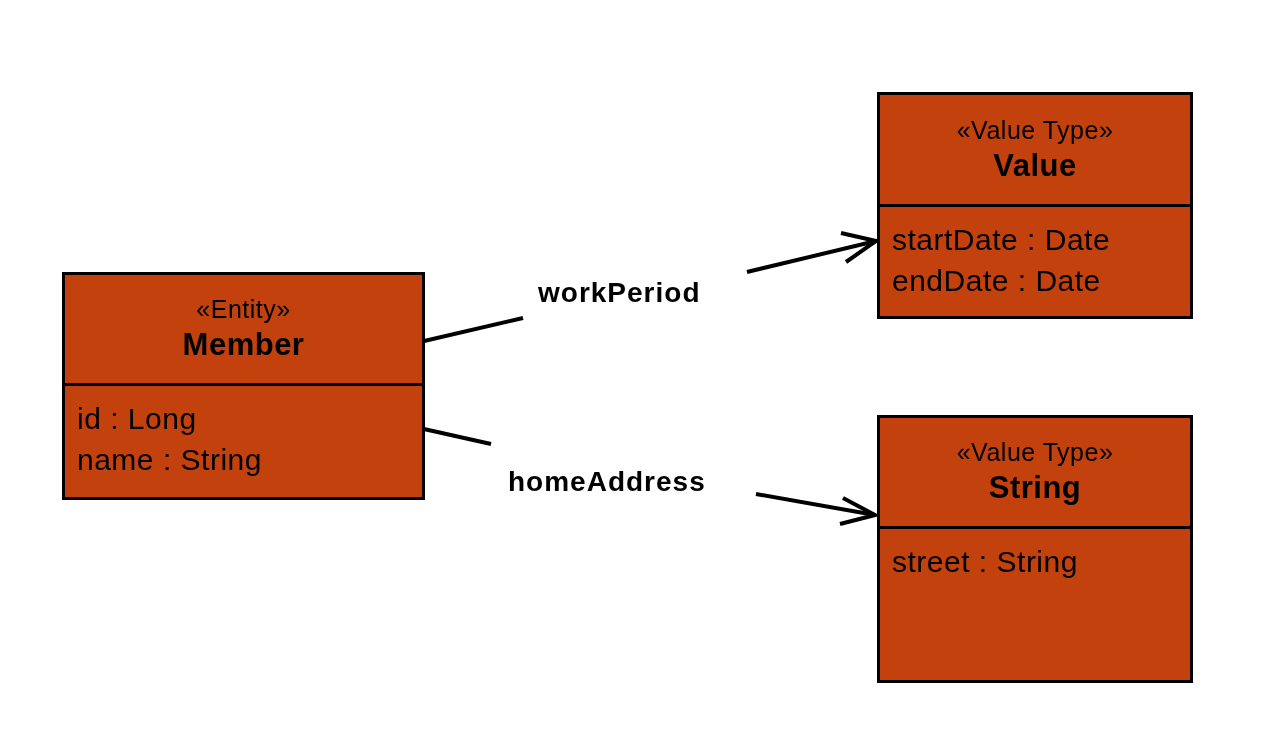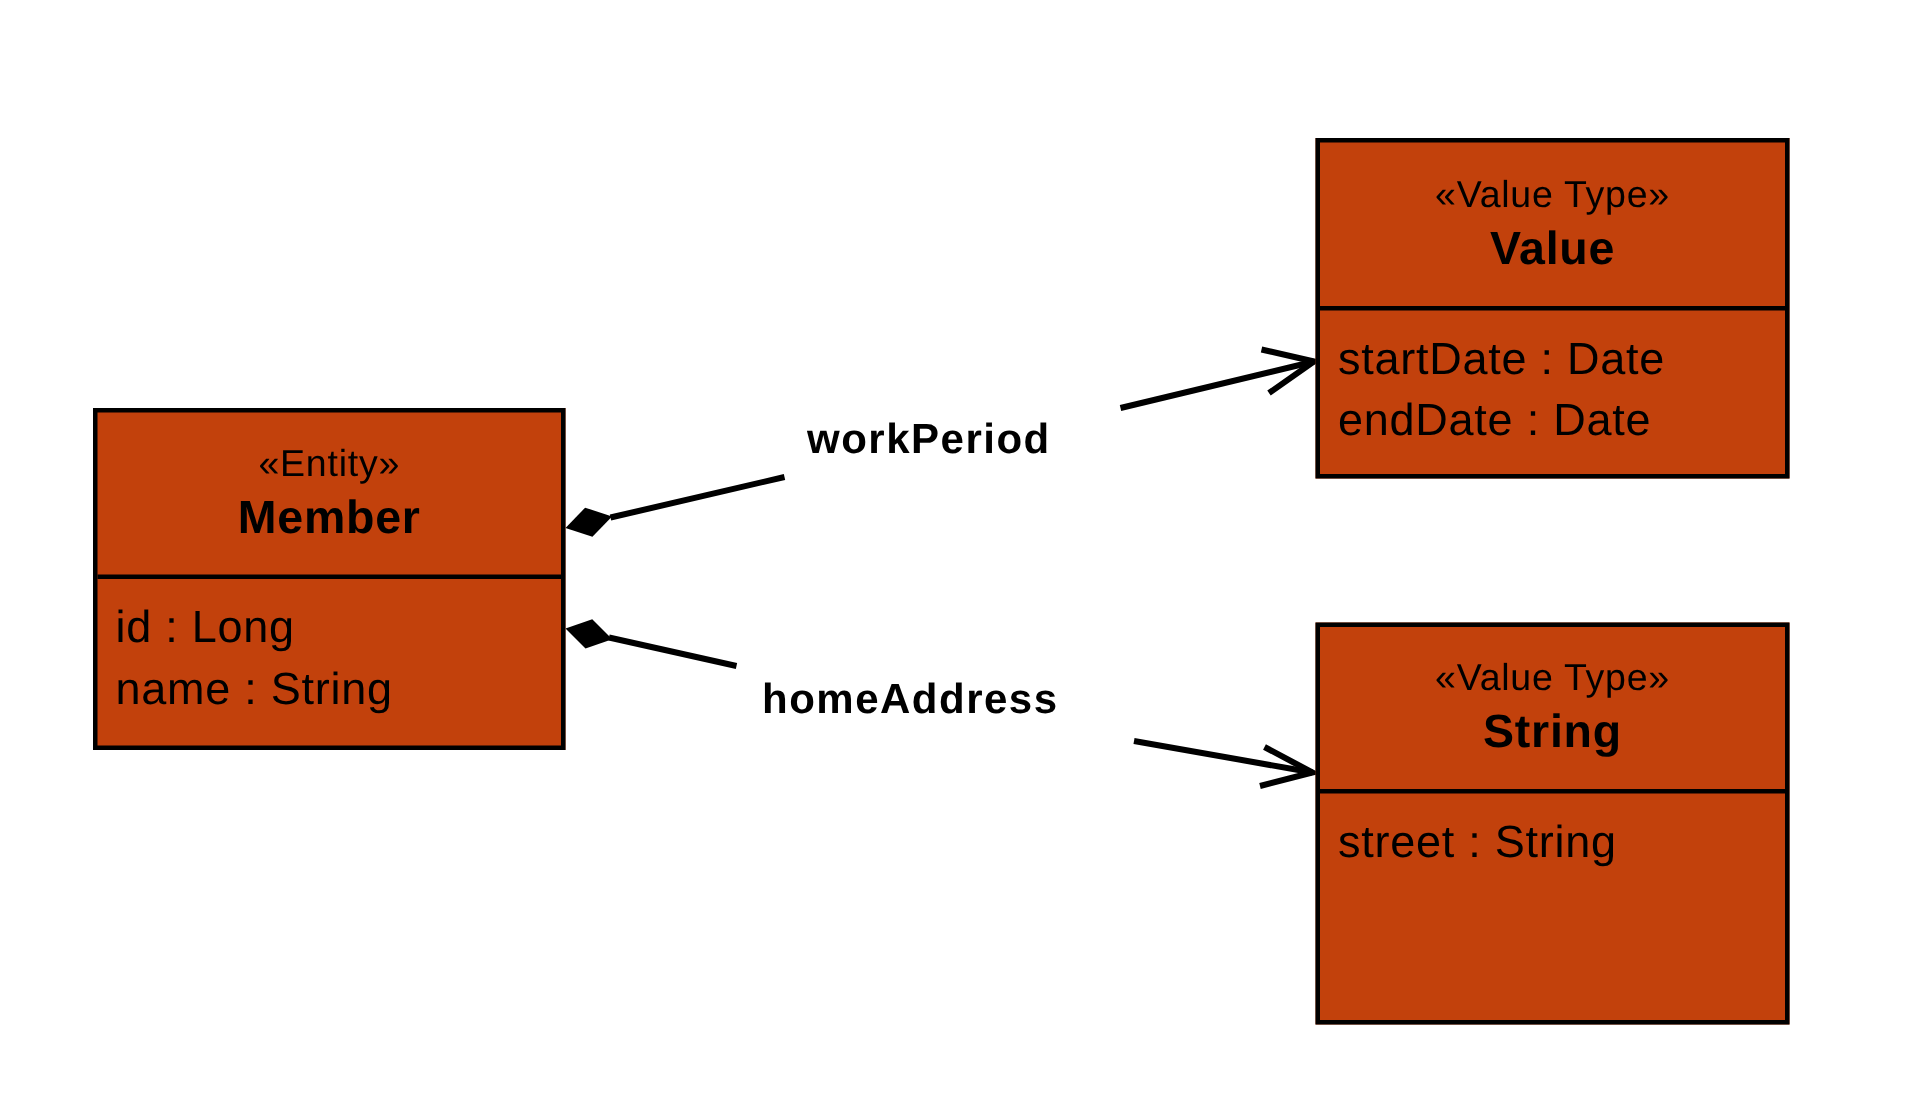--- a/index.html
+++ b/index.html
@@ -50,38 +50,38 @@
   .attr-compartment {
     flex: 1;
     padding: 12px 12px 3px 12px;
   }
   .attr-line {
     font-size: 30px;
     line-height: 41px;
     letter-spacing: 0.5px;
     white-space: nowrap;
   }
-  #member-box  { left: 62px;  top: 272px; width: 315px; height: 228px; }
+  #member-box  { left: 62px;  top: 272px; width: 363px; height: 228px; }
   #member-box .name-compartment  { height: 111px; }
   #period-box  { left: 877px; top: 92px;  width: 316px; height: 227px; }
   #period-box .name-compartment  { height: 112px; }
   #address-box { left: 877px; top: 415px; width: 316px; height: 268px; }
   #address-box .name-compartment { height: 111px; }
   .assoc-label {
     position: absolute;
     z-index: 3;
     font-size: 28px;
     font-weight: 700;
     letter-spacing: 1px;
     white-space: nowrap;
     background: #ffffff;
     padding: 0 4px;
   }
   #workperiod-label  { left: 534px; top: 277px; }
-  #homeaddress-label { left: 504px; top: 450px; }
+  #homeaddress-label { left: 504px; top: 466px; }
 </style>
 </head>
 <body>
 
 <div id="canvas">
 
   <svg id="connector-layer" viewBox="0 0 1280 741" xmlns="http://www.w3.org/2000/svg">
 
     <g>
       <polygon points="0,0 16,-10 32,0 16,10" fill="#000000" transform="translate(377,352) rotate(-14)"></polygon>

